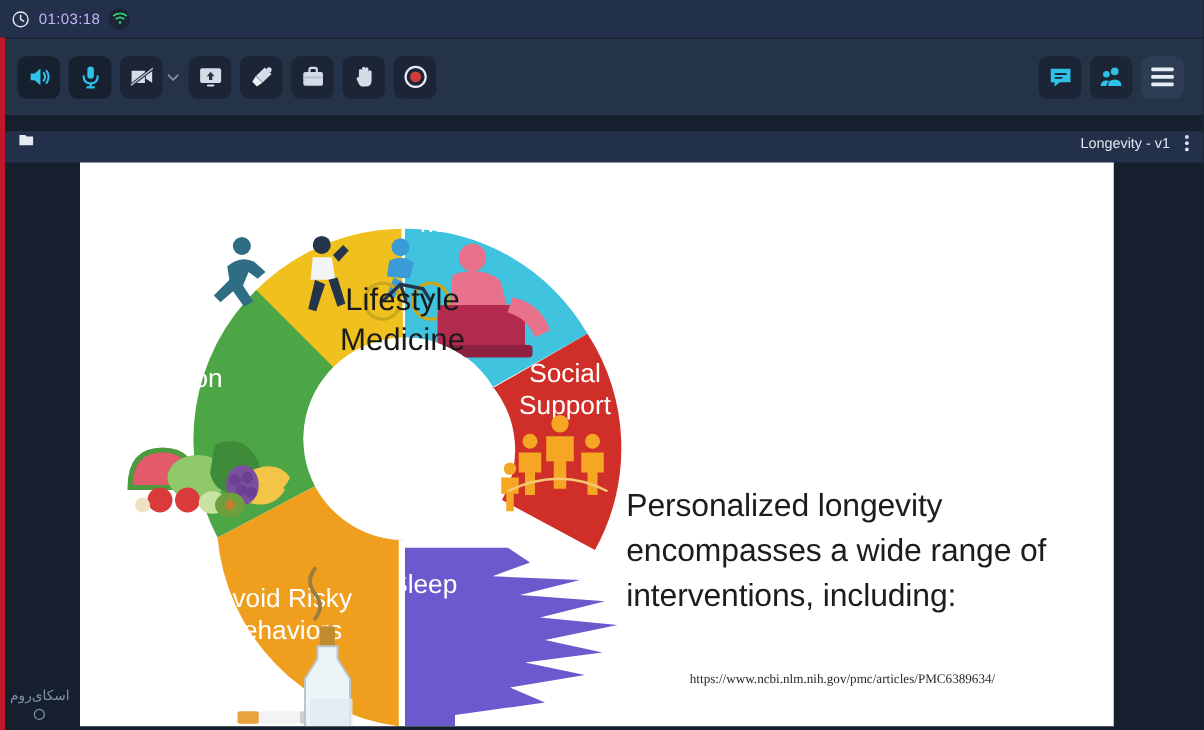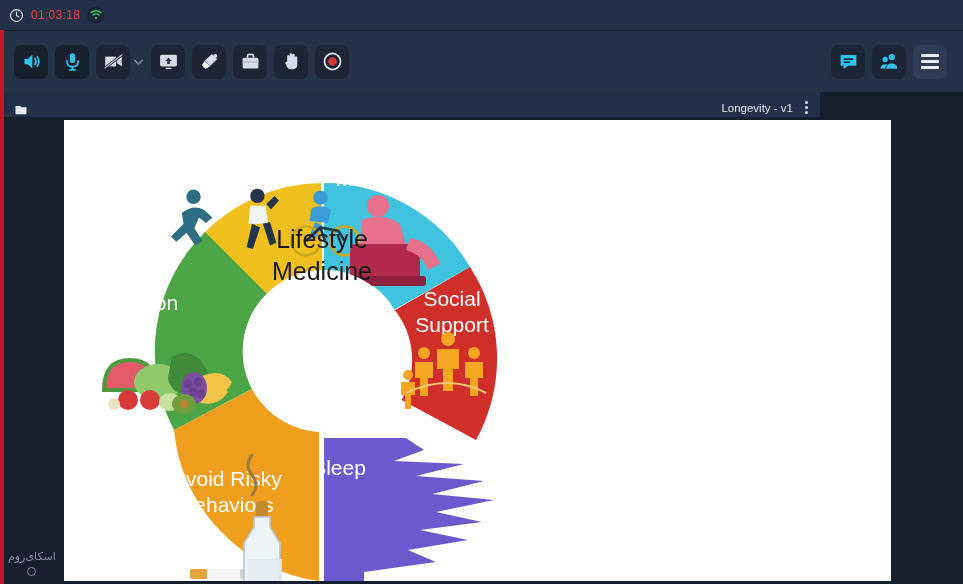--- a/index.html
+++ b/index.html
@@ -39,21 +39,21 @@
     width: 963px; height: 30px;
     background: #23304a;
     display: flex;
     align-items: center;
     padding-left: 9px;
     gap: 7px;
     z-index: 30;
   }
   .clock-icon { width: 15px; height: 15px; flex: 0 0 auto; display:block; }
   .clock-text {
-    color: #ef4444;
+    color: #c4b5fd;
     font-size: 12px;
     letter-spacing: .3px;
     font-family: "Liberation Sans", sans-serif;
   }
   .net-badge {
     width: 17px; height: 17px;
     border-radius: 50%;
     background: #1b2536;
     display: flex; align-items: center; justify-content: center;
     flex: 0 0 auto;
@@ -113,25 +113,25 @@
   .hamburger-btn i {
     display: block;
     width: 18px; height: 3px;
     background: #e9eef6;
     border-radius: 1px;
   }
 
   
   .doc-bar {
     position: absolute;
-    left: 4px; top: 92px;
-    width: 816px; height: 25px;
+    left: 4px; top: 105px;
+    width: 959px; height: 25px;
     background: #22304a;
     display: flex;
-    align-items: flex-end;
+    align-items: flex-start;
     z-index: 20;
   }
   .doc-bar-left { margin-left: 10px; display: flex; align-items: center; }
   .doc-bar-right {
     margin-left: auto; margin-right: 8px;
     display: flex; align-items: center; gap: 8px;
   }
   .doc-title {
     color: #dfe6f0;
     font-size: 11.5px;
@@ -550,22 +550,24 @@
             <ellipse cx="86" cy="66" rx="4" ry="4" fill="#C2802E"></ellipse>
             <circle cx="16" cy="66" r="6" fill="#EFE2C0"></circle>
           </g>
 
           <circle cx="260" cy="231" r="81" fill="#ffffff"></circle>
           <text class="center-label" x="258" y="128">Lifestyle</text>
           <text class="center-label" x="258" y="160">Medicine</text>
         </svg>
       </div>
 
+      <div class="body-text">Personalized longevity encompasses a wide range of interventions, including:</div>
 
       <div class="refs">
+        <div>https://www.ncbi.nlm.nih.gov/pmc/articles/PMC6389634/</div>
       </div>
 
     </div>
   </div>
 
   <div class="watermark">
     <span>اسکای‌روم</span>
     <span class="wm-ring"></span>
   </div>
 

